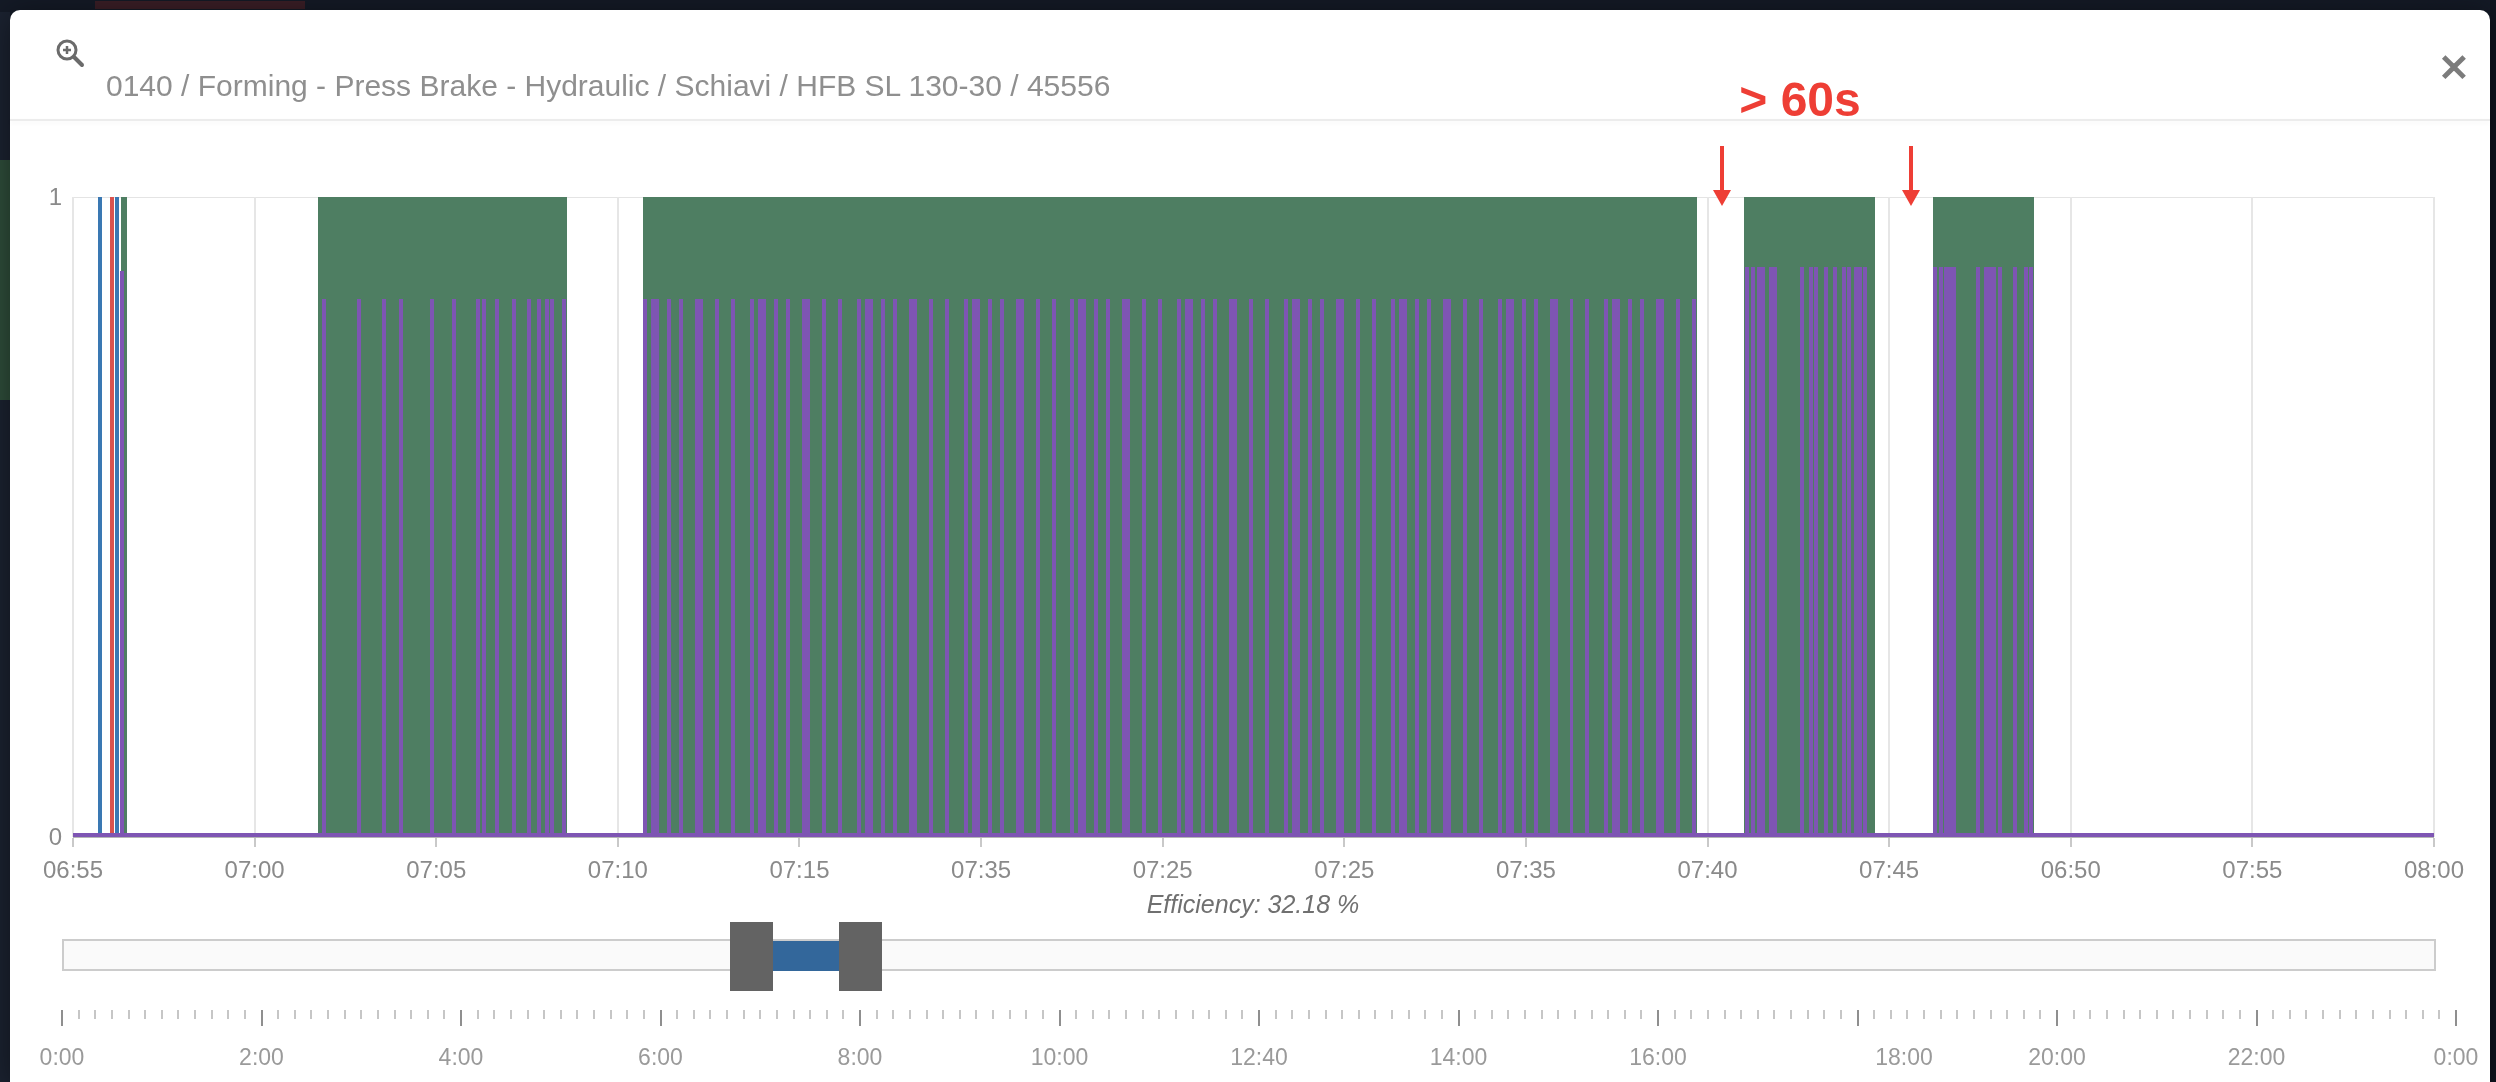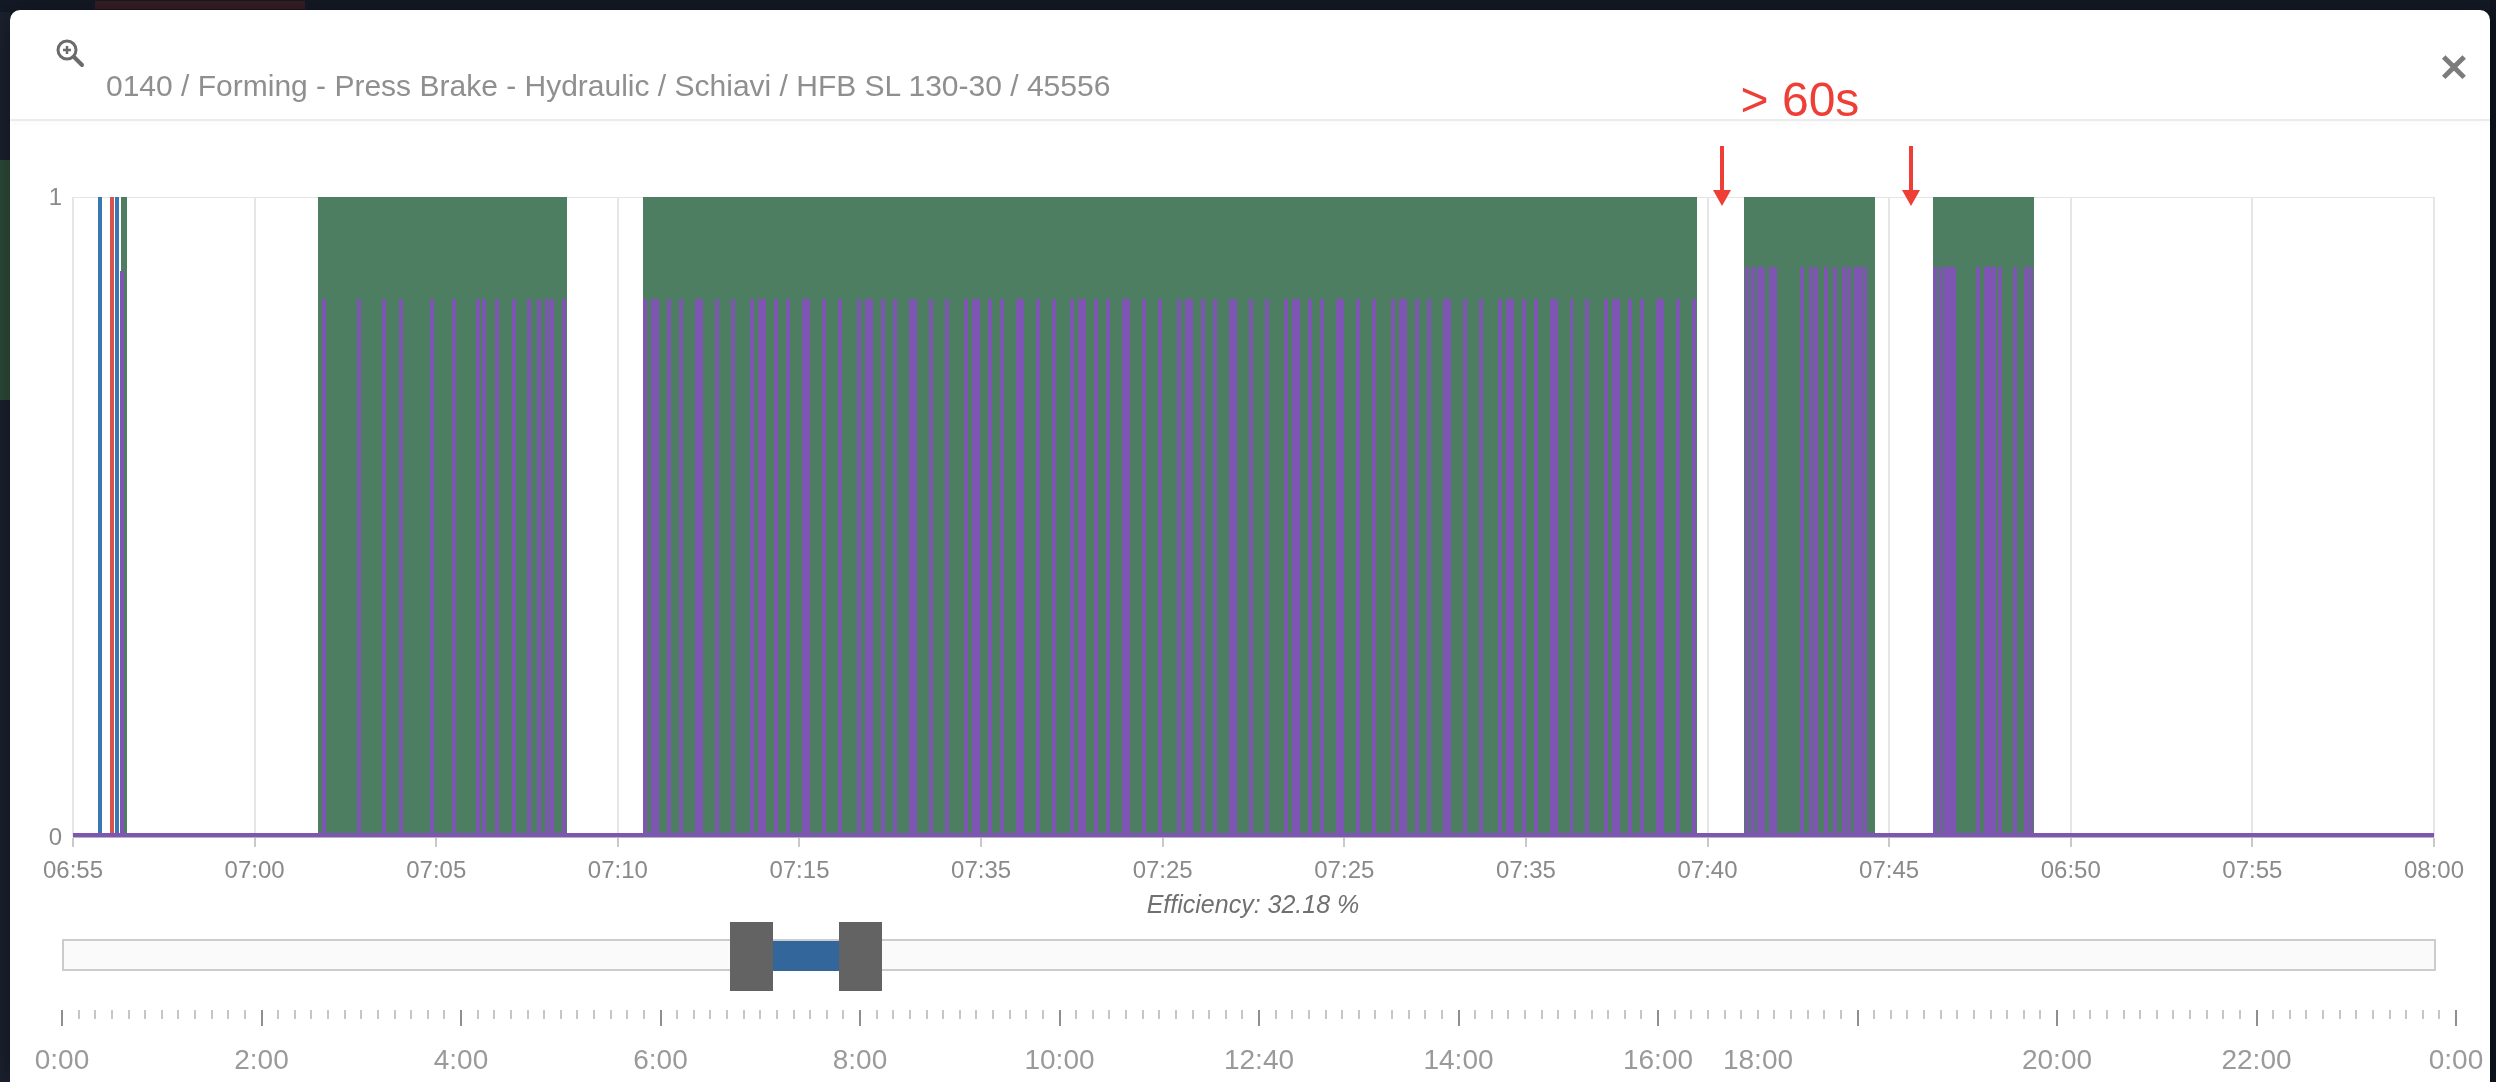--- a/index.html
+++ b/index.html
@@ -27,21 +27,21 @@
     position:absolute;left:2420px;top:34px;width:48px;height:48px;
     font-size:38px;line-height:48px;text-align:center;color:#7c7c7c;
     cursor:pointer;font-weight:bold;
   }
   .hdr-divider{
     position:absolute;left:0;top:109px;width:2480px;height:2px;background:#ececec;
     box-shadow:0 2px 5px rgba(0,0,0,.05);
   }
   .annotation-text{
     position:absolute;left:1640px;top:62px;width:300px;text-align:center;
-    font-size:48px;font-weight:normal;white-space:nowrap;
+    font-size:48px;font-weight:bold;white-space:nowrap;
   }
   .legend{
     position:absolute;left:1243px;top:150px;transform:translateX(-50%);
     display:flex;align-items:center;gap:30px;
   }
   .legend-item{display:flex;align-items:center;gap:12px;}
   .legend-swatch{width:34px;height:23px;}
   .legend-label{font-size:25px;color:#5f5f5f;}
   .plot{position:absolute;left:63px;top:187px;width:2361px;height:640px;}
   .axis-line{position:absolute;left:63px;top:827px;width:2361px;height:1px;background:#b5b5b5;}
@@ -55,21 +55,21 @@
     position:absolute;left:1243px;top:880px;transform:translateX(-50%);
     font-size:25px;font-style:italic;color:#707070;white-space:nowrap;
   }
   .slider-track{
     position:absolute;left:52px;top:929px;width:2370px;height:28px;
     background:#fafafa;border:2px solid #cccccc;
   }
   .slider-range{position:absolute;top:931px;height:30px;}
   .slider-handle{position:absolute;top:912px;width:43px;height:69px;background:#636363;cursor:ew-resize;}
   .tl-tick{position:absolute;top:1000px;}
-  .tl-lab{position:absolute;top:1034px;font-size:28px;color:#9a9a9a;transform:translateX(-50%);white-space:nowrap;}
+  .tl-lab{position:absolute;top:1034px;font-size:23px;color:#9a9a9a;transform:translateX(-50%);white-space:nowrap;}
 </style>
 </head>
 <body>
 
 <div class="bg-strip" style="left:0;top:0;width:2496px;height:12px;background:#141a26;"></div>
 <div class="bg-strip" style="left:95px;top:1px;width:210px;height:8px;background:#4a2126;opacity:.7;"></div>
 <div class="bg-strip" style="left:2490px;top:0;width:6px;height:1082px;background:#10151f;"></div>
 <div class="bg-strip" style="left:0;top:12px;width:10px;height:1070px;background:#1b2230;"></div>
 <div class="bg-strip" style="left:0;top:160px;width:10px;height:240px;background:#2e4d3a;"></div>
 
@@ -407,21 +407,21 @@
       <div class=" tl-tick" style="position: absolute; left: 1696.88px; width: 2px; height: 9px; background: rgb(198, 198, 198); top: 1000px;"></div>
       <div class=" tl-tick" style="position: absolute; left: 1713.5px; width: 2px; height: 9px; background: rgb(198, 198, 198); top: 1000px;"></div>
       <div class=" tl-tick" style="position: absolute; left: 1730.12px; width: 2px; height: 9px; background: rgb(198, 198, 198); top: 1000px;"></div>
       <div class=" tl-tick" style="position: absolute; left: 1746.75px; width: 2px; height: 9px; background: rgb(198, 198, 198); top: 1000px;"></div>
       <div class=" tl-tick" style="position: absolute; left: 1763.38px; width: 2px; height: 9px; background: rgb(198, 198, 198); top: 1000px;"></div>
       <div class=" tl-tick" style="position: absolute; left: 1780px; width: 2px; height: 9px; background: rgb(198, 198, 198); top: 1000px;"></div>
       <div class=" tl-tick" style="position: absolute; left: 1796.62px; width: 2px; height: 9px; background: rgb(198, 198, 198); top: 1000px;"></div>
       <div class=" tl-tick" style="position: absolute; left: 1813.25px; width: 2px; height: 9px; background: rgb(198, 198, 198); top: 1000px;"></div>
       <div class=" tl-tick" style="position: absolute; left: 1829.88px; width: 2px; height: 9px; background: rgb(198, 198, 198); top: 1000px;"></div>
       <div class=" tl-tick" style="position: absolute; left: 1846.5px; width: 2px; height: 16px; background: rgb(143, 143, 143); top: 1000px;"></div>
-      <div class="tl-lab" style="left: 1748px;">18:00</div>
+      <div class="tl-lab" style="left: 1894px;">18:00</div>
       <div class=" tl-tick" style="position: absolute; left: 1863.12px; width: 2px; height: 9px; background: rgb(198, 198, 198); top: 1000px;"></div>
       <div class=" tl-tick" style="position: absolute; left: 1879.75px; width: 2px; height: 9px; background: rgb(198, 198, 198); top: 1000px;"></div>
       <div class=" tl-tick" style="position: absolute; left: 1896.38px; width: 2px; height: 9px; background: rgb(198, 198, 198); top: 1000px;"></div>
       <div class=" tl-tick" style="position: absolute; left: 1913px; width: 2px; height: 9px; background: rgb(198, 198, 198); top: 1000px;"></div>
       <div class=" tl-tick" style="position: absolute; left: 1929.62px; width: 2px; height: 9px; background: rgb(198, 198, 198); top: 1000px;"></div>
       <div class=" tl-tick" style="position: absolute; left: 1946.25px; width: 2px; height: 9px; background: rgb(198, 198, 198); top: 1000px;"></div>
       <div class=" tl-tick" style="position: absolute; left: 1962.88px; width: 2px; height: 9px; background: rgb(198, 198, 198); top: 1000px;"></div>
       <div class=" tl-tick" style="position: absolute; left: 1979.5px; width: 2px; height: 9px; background: rgb(198, 198, 198); top: 1000px;"></div>
       <div class=" tl-tick" style="position: absolute; left: 1996.12px; width: 2px; height: 9px; background: rgb(198, 198, 198); top: 1000px;"></div>
       <div class=" tl-tick" style="position: absolute; left: 2012.75px; width: 2px; height: 9px; background: rgb(198, 198, 198); top: 1000px;"></div>

